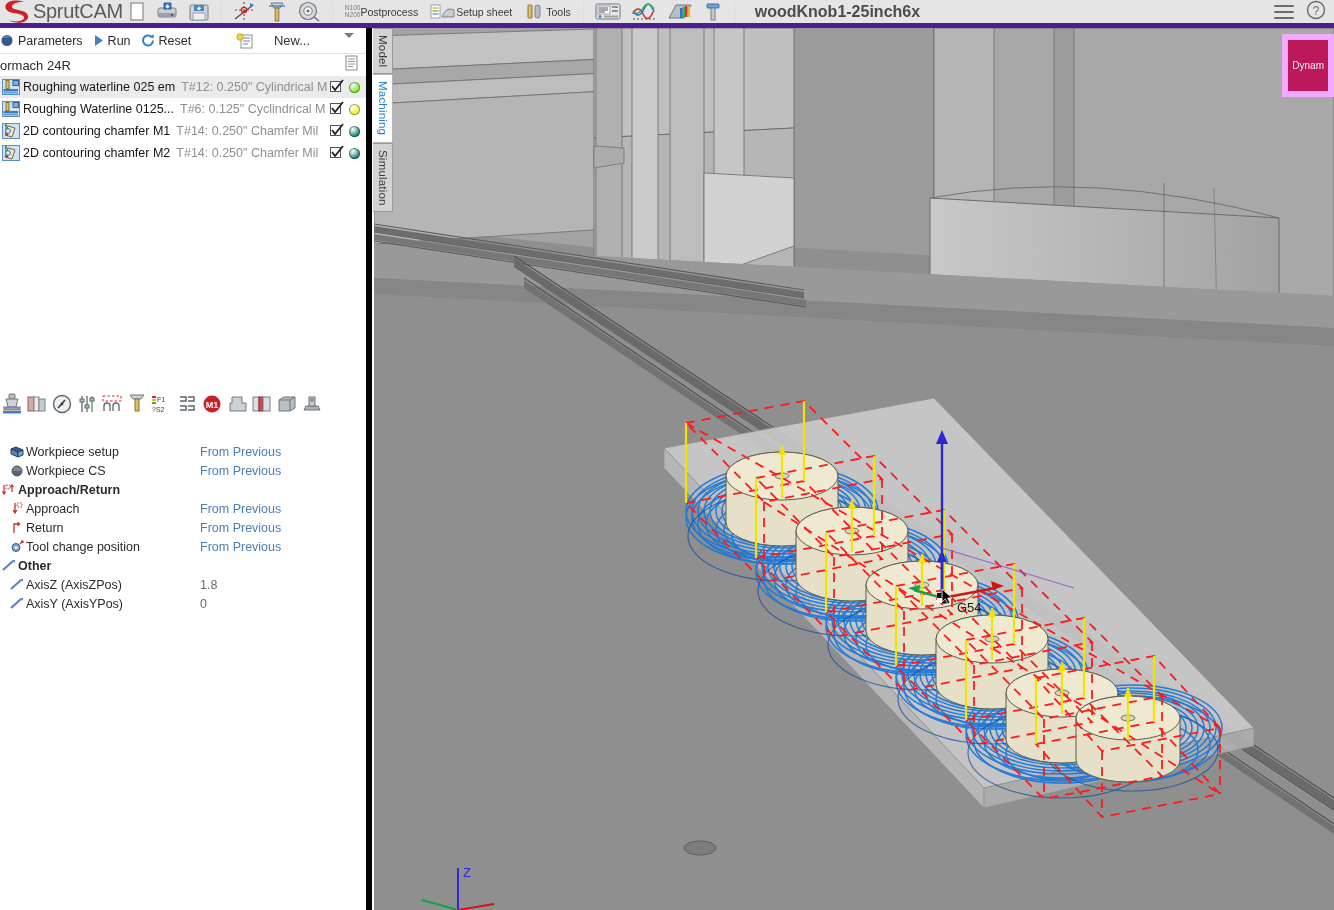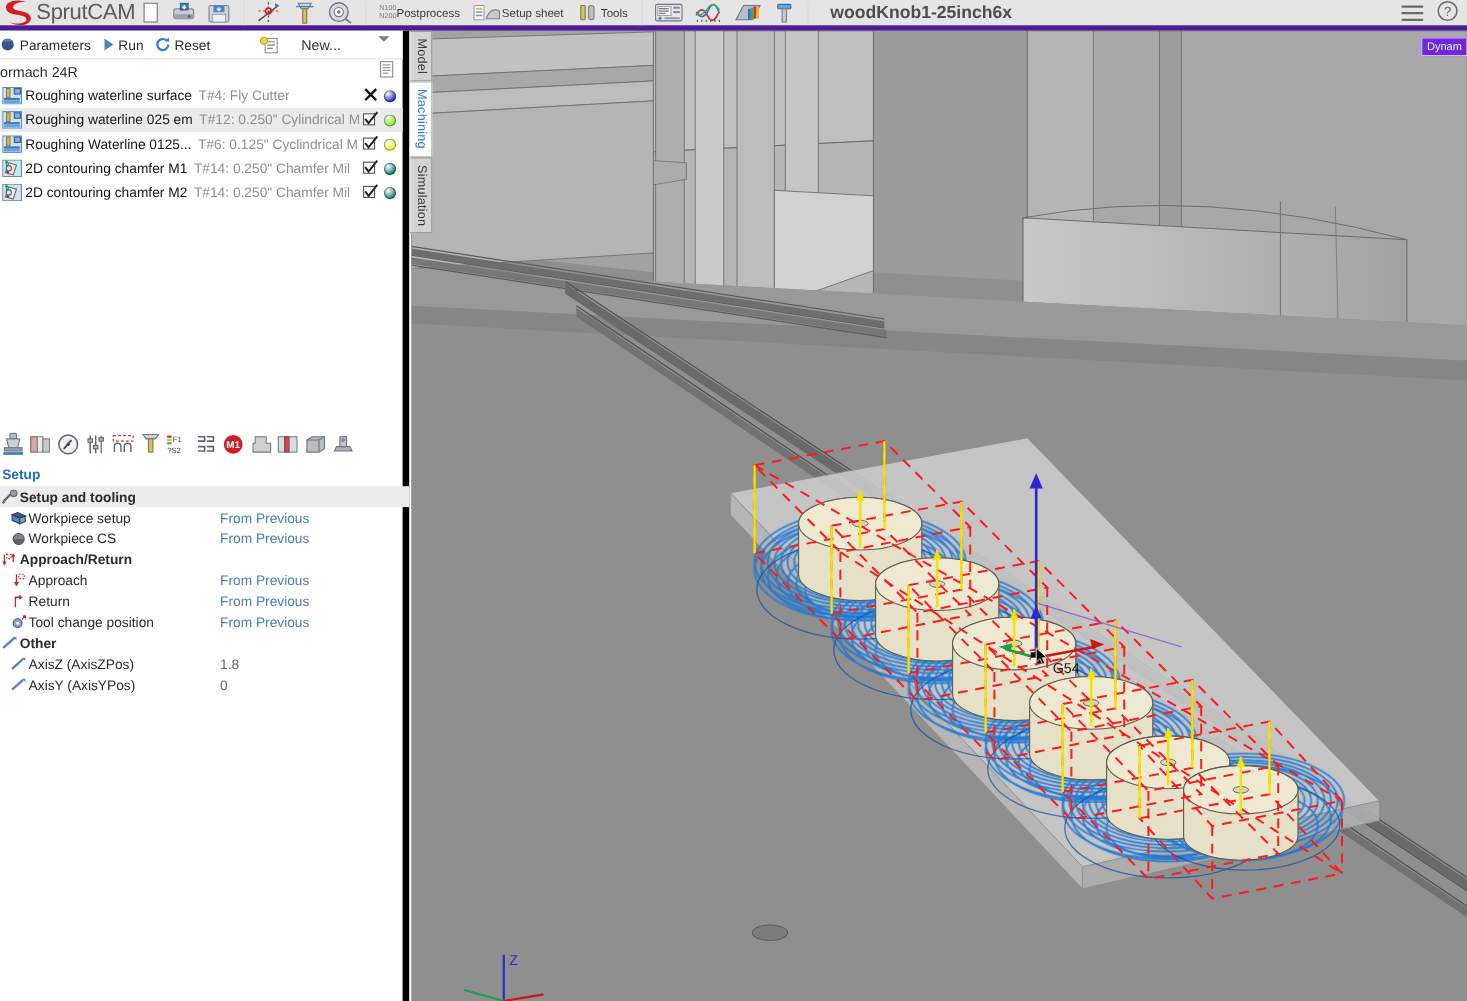--- a/index.html
+++ b/index.html
@@ -92,22 +92,22 @@
           font-size:11.5px; padding:6px 3px; text-align:center; letter-spacing:0.2px;
           border:1px solid #9a9a9a; border-left:none; }
   .vtab.inactive { background:#d3d3d3; color:#3a3a3a; }
   .vtab.active { background:#fdfdfd; color:#2a7fd4; border-color:#b5b5b5; }
 
   
   #viewport { position:absolute; left:374px; top:28px; width:960px; height:882px;
               background:#8f8f8f; overflow:hidden; }
   #viewport svg { display:block; }
 
-  #dyn-label { position:absolute; right:0px; top:6px; background:#6d28d9; color:#eaf2fb;
-               font-size:10px; padding:2px 4px; border:1px solid #f0abfc; }
+  #dyn-label { position:absolute; right:0px; top:6px; background:#be185d; color:#eaf2fb;
+               font-size:10px; padding:20px 4px; border:6px solid #f0abfc; }
   #g54-label { position:absolute; left:583px; top:572px; font-size:13px; color:#1a1a1a; }
   #cursor-arrow { position:absolute; left:567px; top:560px; }
 </style>
 </head>
 <body>
 
 <div id="app">
 
   <div id="topbar">
 
@@ -341,37 +341,20 @@
             <rect x="2" y="1" width="11" height="14" fill="#fff" stroke="#8a8a8a"></rect>
         <line x1="4" y1="4" x2="11" y2="4" stroke="#9a9a9a"></line>
             <line x1="4" y1="6.5" x2="11" y2="6.5" stroke="#9a9a9a"></line>
         <line x1="4" y1="9" x2="11" y2="9" stroke="#9a9a9a"></line>
             <line x1="4" y1="11.5" x2="9" y2="11.5" stroke="#9a9a9a"></line>
           </svg>
       </span>
     </div>
 
     <div id="oplist">
-        <div class="oprow">
-          <span class="op-icon"><svg width="18" height="16" viewBox="0 0 18 16">
-              <rect x="0.5" y="0.5" width="17" height="15" fill="#cfe3f5" stroke="#5a8fc0"></rect>
-              <rect x="11" y="1.5" width="5.5" height="5" fill="#7fb0de" stroke="#2f5f92"></rect>
-              <rect x="4" y="1.5" width="3" height="8" fill="#d9c06a" stroke="#8a7530"></rect>
-              <rect x="1.5" y="10" width="14.5" height="2.2" fill="#3b7cc4"></rect>
-              <rect x="1.5" y="12.4" width="14.5" height="2.2" fill="#6aa3dd"></rect>
-            </svg></span>
-          <span class="op-name">Roughing waterline surface</span>
-          <span class="op-tool">T#4: Fly Cutter</span>
-          <span class="op-right">
-            <span><svg width="14" height="14" viewBox="0 0 14 14">
-                <path d="M2 2 L12 12 M12 2 L2 12" stroke="#111" stroke-width="2"></path>
-              </svg></span>
-            <span class="statdot" style="background:radial-gradient(circle at 35% 30%, #ffffffaa, #1a2fd0 70%);box-shadow:inset 0 0 0 1px rgba(0,0,0,.35)"></span>
-          </span>
-        </div>
         <div class="oprow sel">
           <span class="op-icon"><svg width="18" height="16" viewBox="0 0 18 16">
               <rect x="0.5" y="0.5" width="17" height="15" fill="#cfe3f5" stroke="#5a8fc0"></rect>
               <rect x="11" y="1.5" width="5.5" height="5" fill="#7fb0de" stroke="#2f5f92"></rect>
               <rect x="4" y="1.5" width="3" height="8" fill="#d9c06a" stroke="#8a7530"></rect>
               <rect x="1.5" y="10" width="14.5" height="2.2" fill="#3b7cc4"></rect>
               <rect x="1.5" y="12.4" width="14.5" height="2.2" fill="#6aa3dd"></rect>
             </svg></span>
           <span class="op-name">Roughing waterline 025 em</span>
           <span class="op-tool">T#12: 0.250" Cylindrical M</span>
@@ -529,32 +512,21 @@
       </span>
       <span class="ti">
         <svg width="22" height="20">
             <path d="M3 16 h16 l-2 -4 h-12z" fill="#aeb3b9" stroke="#6f757c"></path>
         <rect x="8" y="3" width="6" height="9" fill="#c7cbd0" stroke="#6f757c"></rect>
         <circle cx="11" cy="6" r="2" fill="#8a9099"></circle>
           </svg>
       </span>
     </div>
 
-    <div id="setup-head">Setup</div>
     <div id="setup-table">
-        <div class="prow grouphdr">
-          <span class="p-ic">
-            <svg width="16" height="14">
-              <path d="M2 11 l7 -7 M1.5 12.5 l2 -2" stroke="#5a6a80" stroke-width="2" fill="none"></path>
-              <circle cx="11.5" cy="3.5" r="3" fill="#8fa0b5" stroke="#5a6a80"></circle>
-            </svg>
-          </span>
-          <span class="pname bold ">Setup and tooling</span>
-          <span class="pval "></span>
-        </div>
         <div class="prow">
           <span class="p-ic" style="margin-left: 8px;">
             <svg width="16" height="14">
               <path d="M2 4 l5 -2 l7 3 l-5 2z" fill="#3a5f8f" stroke="#24405f"></path>
               <path d="M2 4 v5 l7 3 v-5z" fill="#5a84b5" stroke="#24405f"></path>
               <path d="M9 7 l5 -2 v5 l-5 2z" fill="#7fa3ce" stroke="#24405f"></path>
             </svg>
           </span>
           <span class="pname  " style="flex-basis: 158px;">Workpiece setup</span>
           <span class="pval ">From Previous</span>

